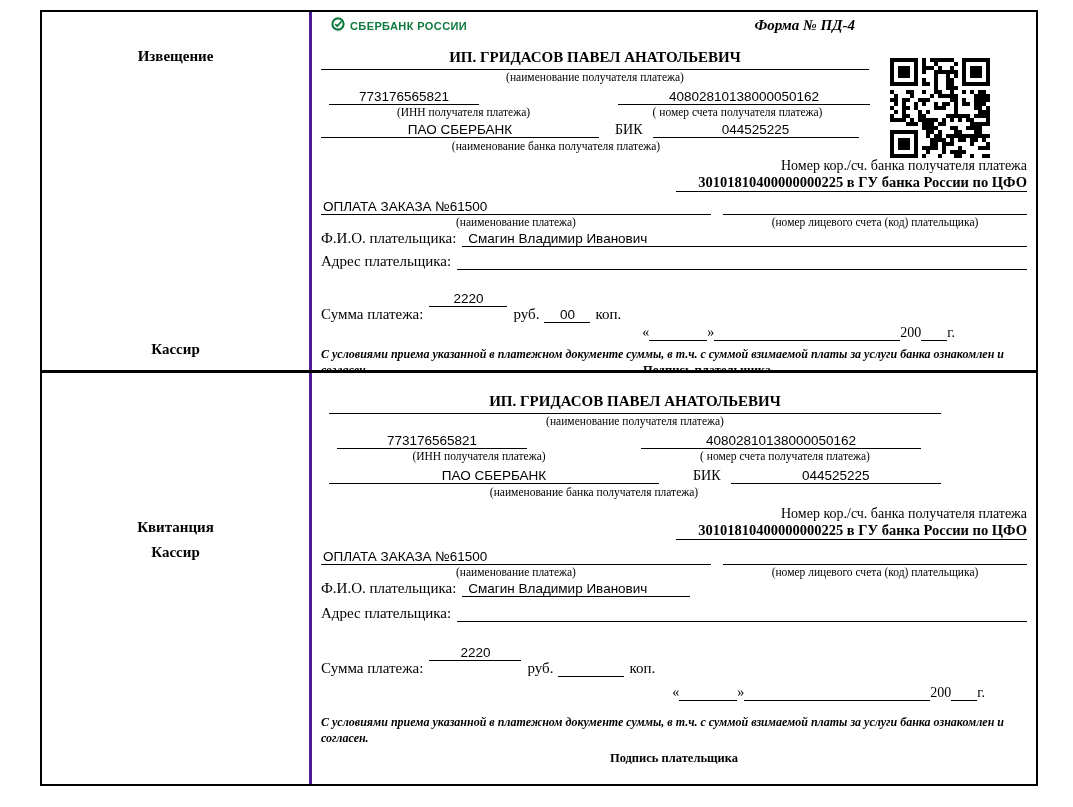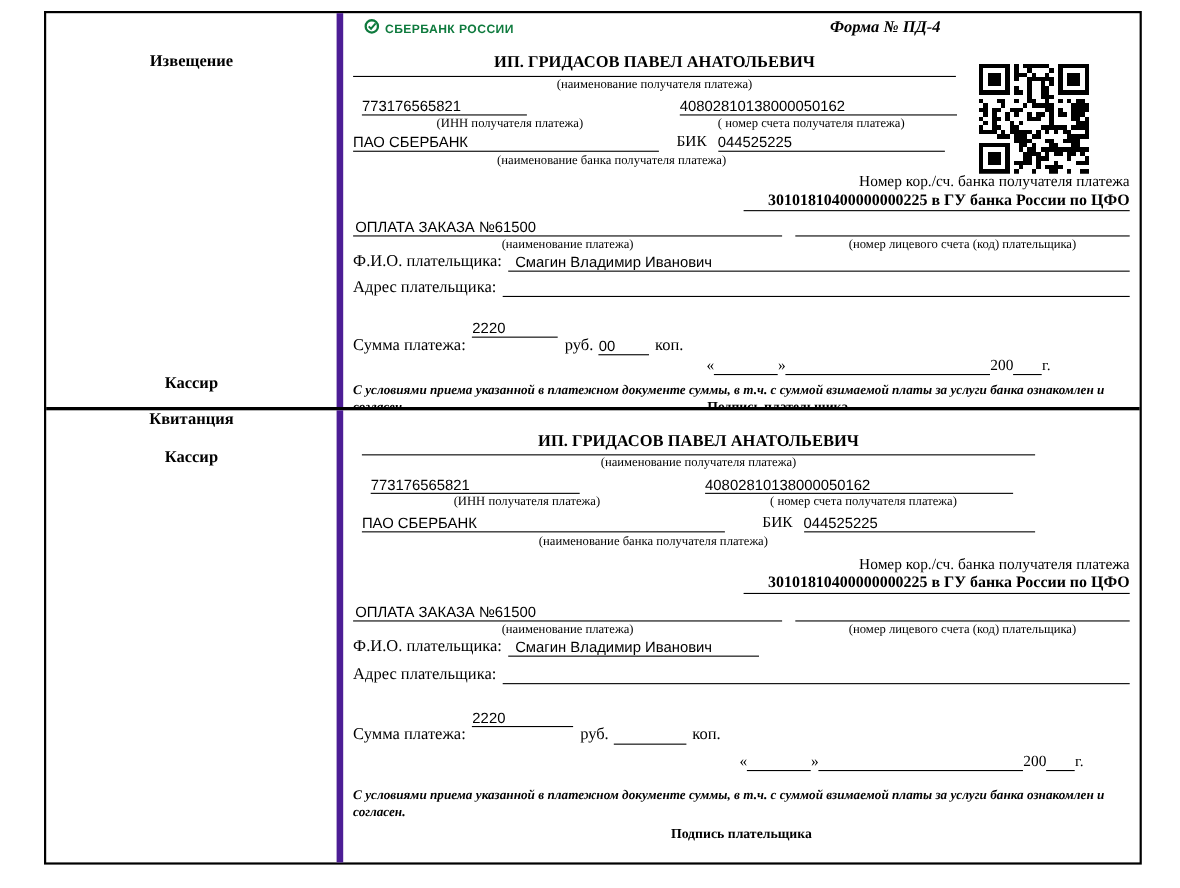--- a/index.html
+++ b/index.html
@@ -5,42 +5,42 @@
   * { box-sizing: border-box; margin: 0; padding: 0; }
   html,body { width: 1073px; height: 807px; background: #fff; }
   body { font-family: "Liberation Serif", serif; color: #000; position: relative; }
 
   .frame { position: absolute; left: 40px; top: 10px; width: 998px; height: 776px;
            border: 2px solid #000; display: flex; flex-direction: column; background: #fff; }
   .row { display: flex; min-height: 0; }
   .row-top { height: 361px; border-bottom: 3px solid #000; }
   .row-bottom { flex: 1; }
 
-  .stub { width: 270px; border-right: 6px solid #4c1d95; display: flex; flex-direction: column; align-items: center; }
+  .stub { width: 270px; border-right: 3px solid #4c1d95; display: flex; flex-direction: column; align-items: center; }
   .stub-top { justify-content: space-between; padding: 36px 0 12px; }
-  .stub-bottom { justify-content: flex-start; gap: 18px; padding-bottom: 78px; }
+  .stub-bottom { justify-content: center; gap: 8px; padding-bottom: 78px; }
   .side-label { font-weight: bold; font-size: 15px; }
 
   .body { flex: 1; position: relative; padding: 0 9px; overflow: hidden; }
 
   .hdr { display: flex; justify-content: space-between; align-items: flex-start;
          padding: 5px 172px 0 10px; height: 29px; }
   .logo { display: flex; align-items: center; gap: 5px; }
   .logo-text { color: #0e7a3d; font-family: "Liberation Sans", sans-serif; font-weight: bold;
                font-size: 11px; letter-spacing: .4px; white-space: nowrap; }
   .form-no { font-weight: bold; font-style: italic; font-size: 15px; white-space: nowrap; }
 
   .qr { position: absolute; top: 46px; right: 46px; width: 100px; height: 100px; }
 
   .ul { border-bottom: 1px solid #000; }
   .cap { font-size: 11.5px; text-align: center; padding-top: 1px; }
   .lbl { font-size: 14px; white-space: nowrap; }
   .lbl.big { font-size: 15px; }
   .val { font-family: "Liberation Sans", sans-serif; font-size: 13.5px; white-space: nowrap; }
-  .center { }
+  .center { text-align: center; }
   .frow { display: flex; align-items: flex-end; }
 
   .narrow { width: 548px; }
   .sec2 .narrow { width: 612px; margin-left: 8px; }
 
   .title { font-weight: bold; font-size: 15px; text-align: center; padding-bottom: 3px; }
   .sec1 .title { margin-top: 8px; }
   .sec2 .title { margin-top: 20px; }
 
   .grid2 { display: grid; grid-template-columns: 285px 1fr; margin-top: 6px; }

